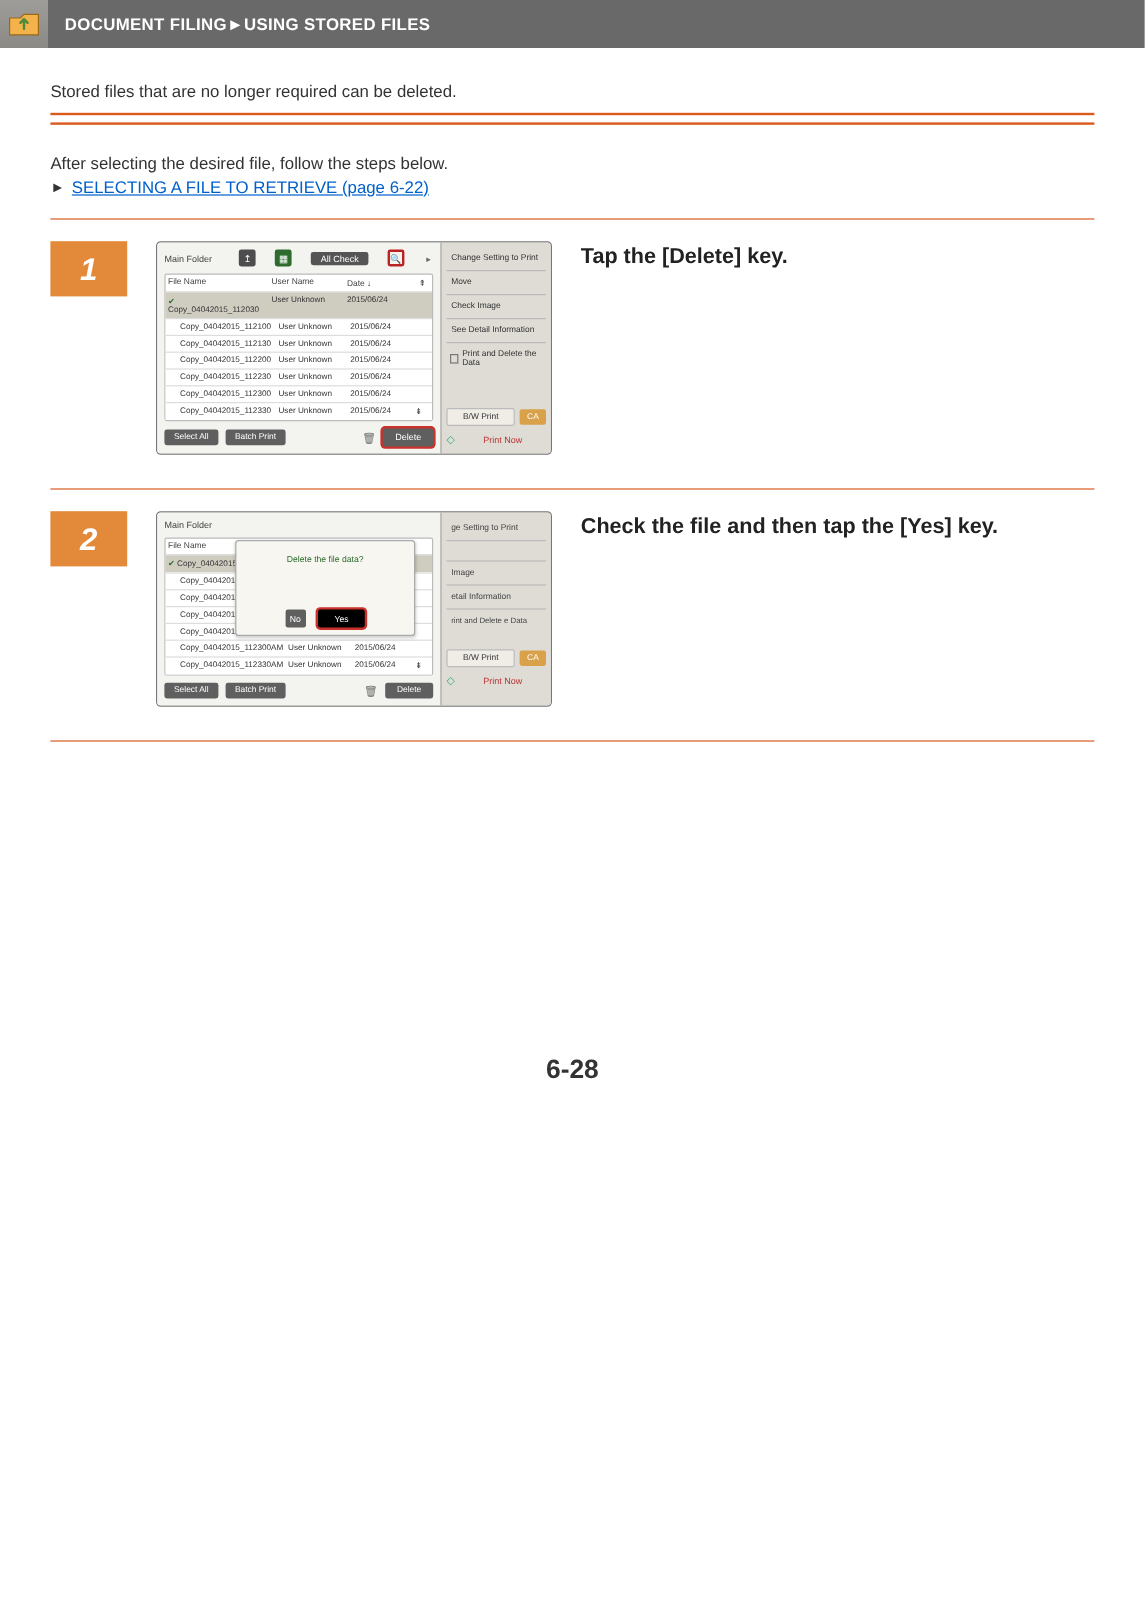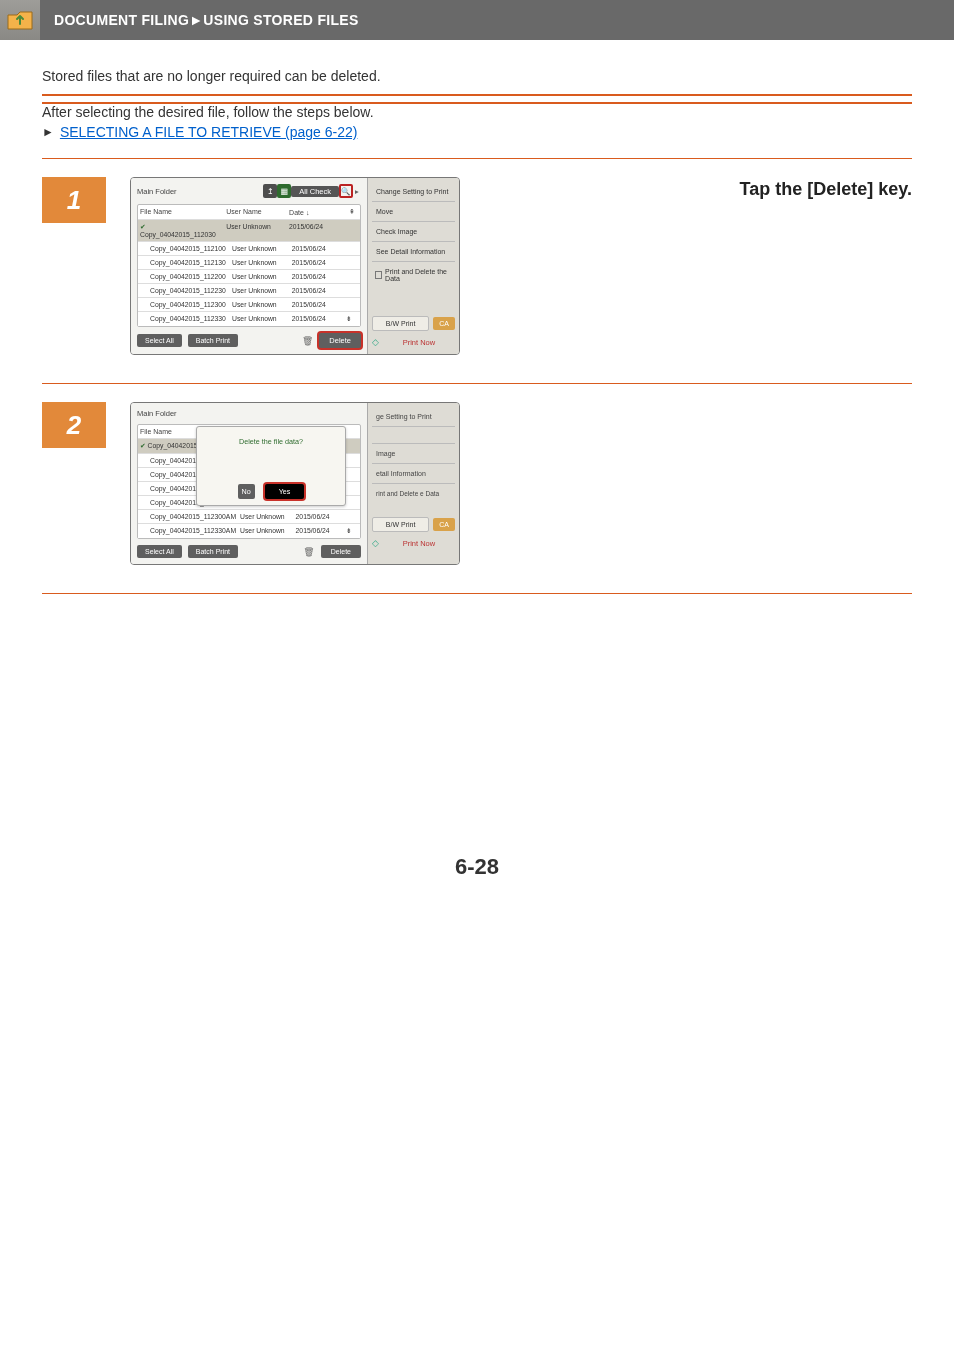--- a/index.html
+++ b/index.html
@@ -51,21 +51,21 @@
   .note-icon {
     width: 32px; height: 32px; flex: 0 0 32px;
     border: 2px solid #999; border-radius: 50%;
     display:flex; align-items:center; justify-content:center;
     margin-right: 14px;
     color:#777;
   }
   .note-text { font-size: 14px; line-height: 1.5; padding-top:2px;}
 
   
-  .after { font-size: 14px; }
+  .after { margin-top: 24px; font-size: 14px; }
   .linkrow { display:flex; align-items:center; gap:6px; margin-top:4px; margin-bottom:18px;}
   .link { color: #0060cc; text-decoration: underline; cursor:pointer; font-size:14px;}
   .tri  { color:#333; font-size:12px; }
 
   
   .steps { margin-top: 6px; }
   .step-sep { height:1px; background:#d95b1e; border:none; margin:0;}
   .step {
     display: flex;
     align-items: flex-start;
@@ -76,41 +76,41 @@
     flex: 0 0 64px;
     height: 46px;
     background: #e2893a;
     color: #fff;
     font-size: 26px;
     font-weight: bold;
     display:flex; align-items:center; justify-content:center;
     font-style: italic;
   }
   .step-shot { flex: 0 0 330px; }
-  .step-text { flex: 1; text-align: right; }
+  .step-text { flex: 1; }
   .step-head { font-size: 18px; font-weight: bold; color:#222; line-height:1.4; }
 
   
   .panel {
     width: 330px;
     font-size: 7.5px;
     background:#f1f1ee;
     border:1px solid #777;
     border-radius:4px;
     overflow:hidden;
     display:flex;
   }
   .panel-main { flex:1; padding:6px 6px 6px 6px; background:#f3f3f0;}
   .panel-side {
     width: 92px;
     background:#dedcd5;
     border-left:1px solid #aaa;
     padding:6px 4px;
   }
-  .ptop { display:flex; align-items:center; gap:0; margin-bottom:6px;}
+  .ptop { display:flex; align-items:center; gap:16px; margin-bottom:6px;}
   .ptop-title { flex:1; color:#444;}
   .kbtn {
     background:#4d4d4d; color:#fff; border-radius:2px; min-width:14px;
     height:14px; display:flex;align-items:center;justify-content:center;
     font-size:8px;
   }
   .allfiles { background:#555; color:#fff; border-radius:2px; padding:1px 8px;}
   .srch { border:2px solid #b22; width:14px;height:14px;border-radius:2px;display:flex;align-items:center;justify-content:center;color:#444;}
   .side-toggle { width:8px;color:#666; text-align:center;}
   .phdr { display:flex; gap:4px; color:#444; font-size:7px; padding:3px 2px;}
@@ -392,20 +392,23 @@
 
           <div class="overlay">
             <div class="overlay-msg">Delete the file data?</div>
             <div class="overlay-btns">
               <span class="ov-no">No</span>
               <span class="ov-yes">Yes</span>
             </div>
           </div>
         </div>
 
+        <div class="step-text">
+          <div class="step-head">Check the file and then tap the [Yes] key.</div>
+        </div>
       </div>
 
       <hr class="step-sep">
     </div>
 
     <div class="pagenum">6-28</div>
   </div>
 </div>
 
 </body></html>

